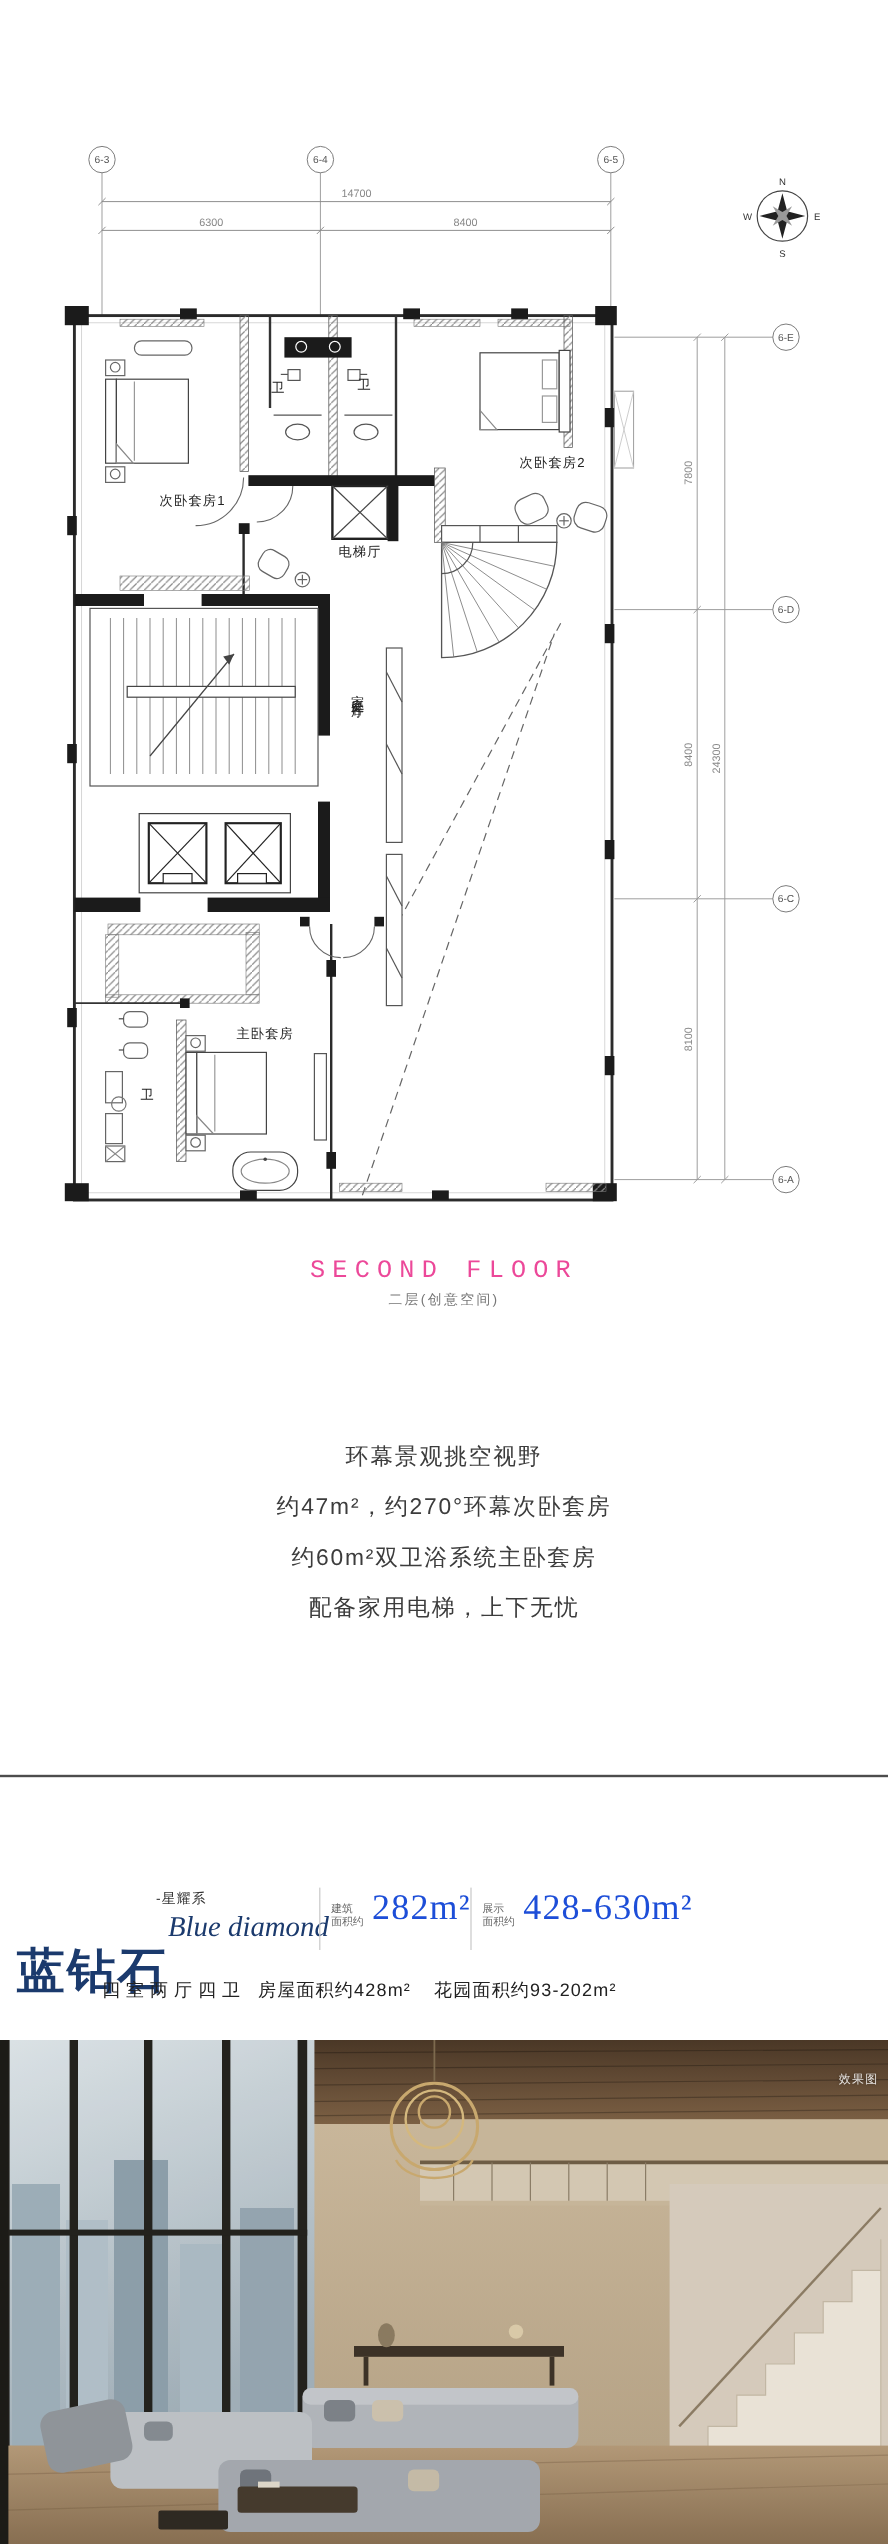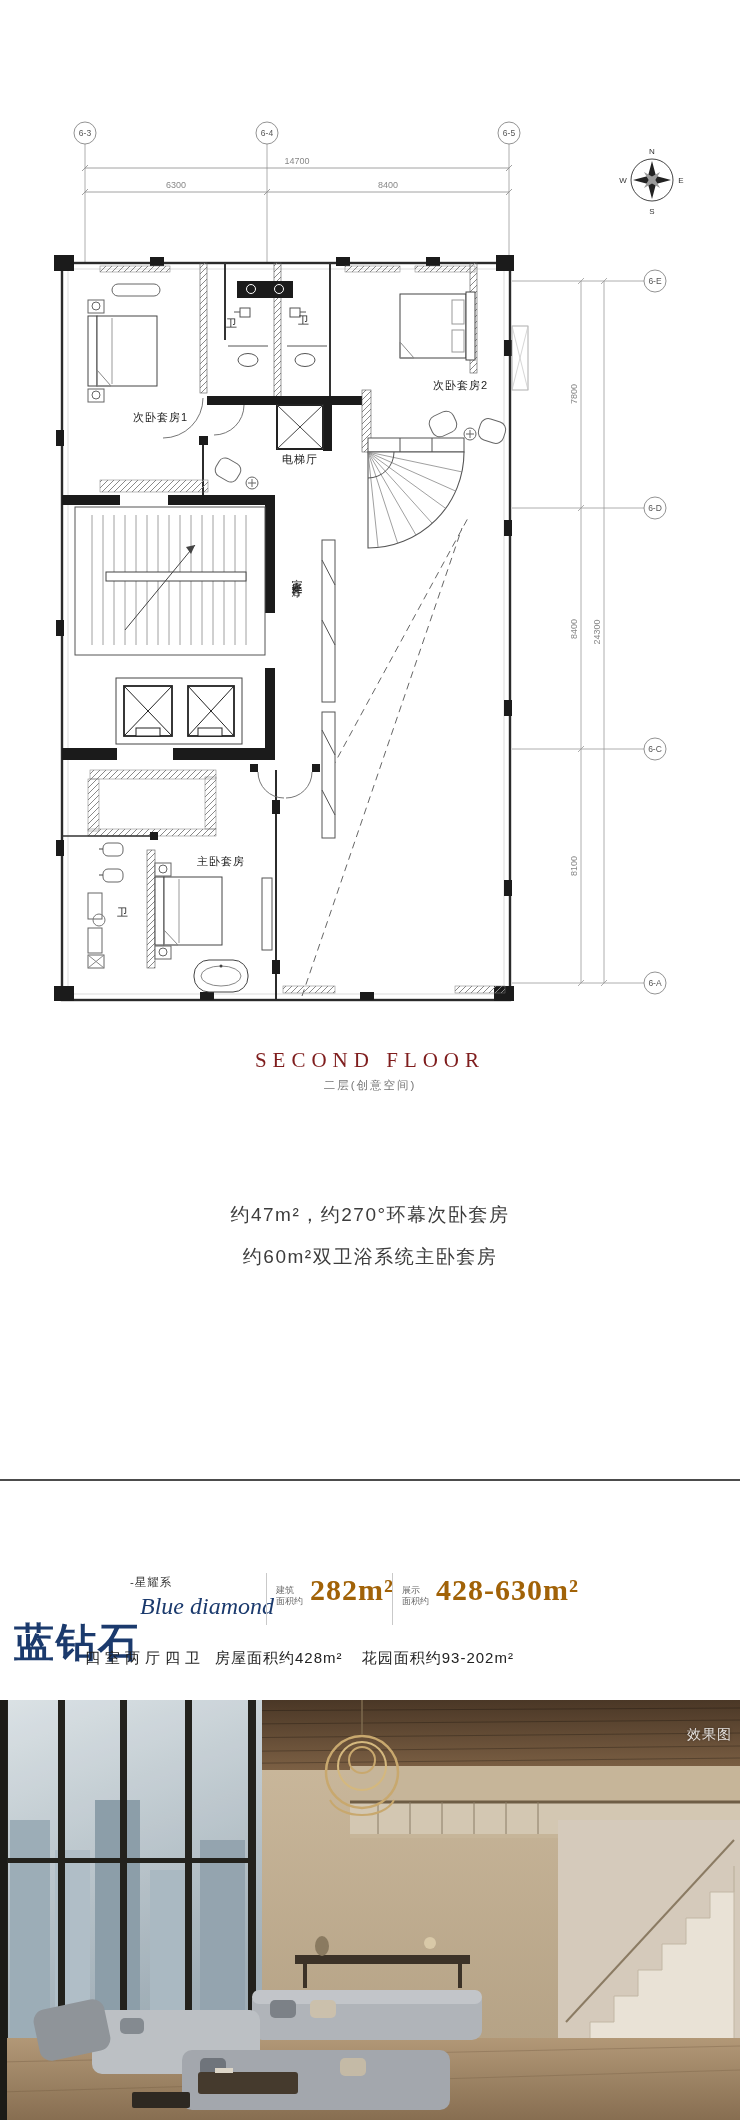--- a/index.html
+++ b/index.html
@@ -6,44 +6,44 @@
   .page{position:relative;width:739px;height:2120px;background:#fff;overflow:hidden;
         font-family:"Liberation Sans", sans-serif;color:#333;padding-left:34px;}
   .abs{position:absolute;}
   
   .plan{position:absolute;top:0;left:0;width:740px;height:1040px;}
   .plan svg{position:absolute;top:0;left:0;}
   .room-label{position:absolute;font-size:11px;color:#222;letter-spacing:1px;white-space:nowrap;}
   .room-label.vert{writing-mode:vertical-rl;letter-spacing:3px;}
   
   .floor-title{position:absolute;top:1048px;left:0;width:740px;text-align:center;}
-  .floor-title .en{font-family:Liberation Serif, serif;font-size:21px;letter-spacing:6px;color:#7f1d1d;}
+  .floor-title .en{font-family:Liberation Mono, monospace;font-size:21px;letter-spacing:6px;color:#ec4899;}
   .floor-title .cn{font-size:11.5px;color:#777;letter-spacing:2px;margin-top:5px;}
   
   .features{position:absolute;top:1194px;left:0;width:740px;text-align:center;}
   .features p{margin:0;height:42px;line-height:42px;font-size:19px;letter-spacing:1.5px;color:#3c3c3c;}
   
   .divider{position:absolute;top:1479px;left:0;width:740px;height:2px;background:#4c4c4c;}
   
   .product{position:absolute;top:1565px;left:14px;width:712px;height:120px;}
   .p-name{position:absolute;left:0;top:2px;font-family:"Liberation Serif", serif;font-weight:bold;
           font-size:40px;letter-spacing:2px;}
   .p-series{position:absolute;left:116px;top:10px;font-size:11.5px;color:#333;letter-spacing:1px;}
   .p-series-en{position:absolute;left:126px;top:28px;font-family:"Liberation Serif", serif;
                font-style:italic;font-size:24px;}
   .vline{position:absolute;top:8px;width:1px;height:52px;background:#c9c9c9;}
   .tiny-label{position:absolute;top:20px;font-size:9px;color:#666;line-height:11px;}
-  .big-num{position:absolute;top:8px;font-family:"Liberation Serif", serif;font-size:30px;color:#a16207;letter-spacing:1px;font-weight:bold;}
+  .big-num{position:absolute;top:8px;font-family:"Liberation Serif", serif;font-size:30px;color:#1d4ed8;letter-spacing:1px;}
   .row2{position:absolute;top:84px;left:0;width:712px;font-size:15px;color:#222;}
   .row2 .rooms{position:absolute;left:71px;letter-spacing:5px;}
   .row2 .areas{position:absolute;left:201px;letter-spacing:1px;}
   .row2 .areas span{margin-right:14px;}
   
   .photo{position:absolute;top:1700px;left:0;width:740px;height:420px;overflow:hidden;}
-  .watermark{position:absolute;top:26px;right:8px;font-size:14px;color:rgba(255,255,255,.85);
+  .watermark{position:absolute;top:26px;right:8px;font-size:10px;color:rgba(255,255,255,.85);
              text-shadow:0 0 3px rgba(0,0,0,.4);letter-spacing:1px;}
 </style>
 </head>
 <body>
 
 <div class="page">
 
   <div class="plan">
     <svg width="740" height="1040" viewBox="0 0 740 1040">
       <defs>
@@ -348,22 +348,24 @@
     <div class="room-label abs" style="left:197px;top:854px;">主卧套房</div>
     <div class="room-label abs" style="left:117px;top:905px;">卫</div>
   </div>
 
   <div class="floor-title">
     <div class="en">SECOND FLOOR</div>
     <div class="cn">二层(创意空间)</div>
   </div>
 
   <div class="features">
+    <p>环幕景观挑空视野</p>
     <p>约47m²，约270°环幕次卧套房</p>
     <p>约60m²双卫浴系统主卧套房</p>
+    <p>配备家用电梯，上下无忧</p>
   </div>
 
   <div class="divider"></div>
 
   <div class="product">
     <div class="p-name" style="color:#1b3a6d;margin-top:48px;">蓝钻石</div>
     <div class="p-series">-星耀系</div>
     <div class="p-series-en" style="color:#1b3a6d;">Blue diamond</div>
 
     <div class="vline" style="left:252px;"></div>

